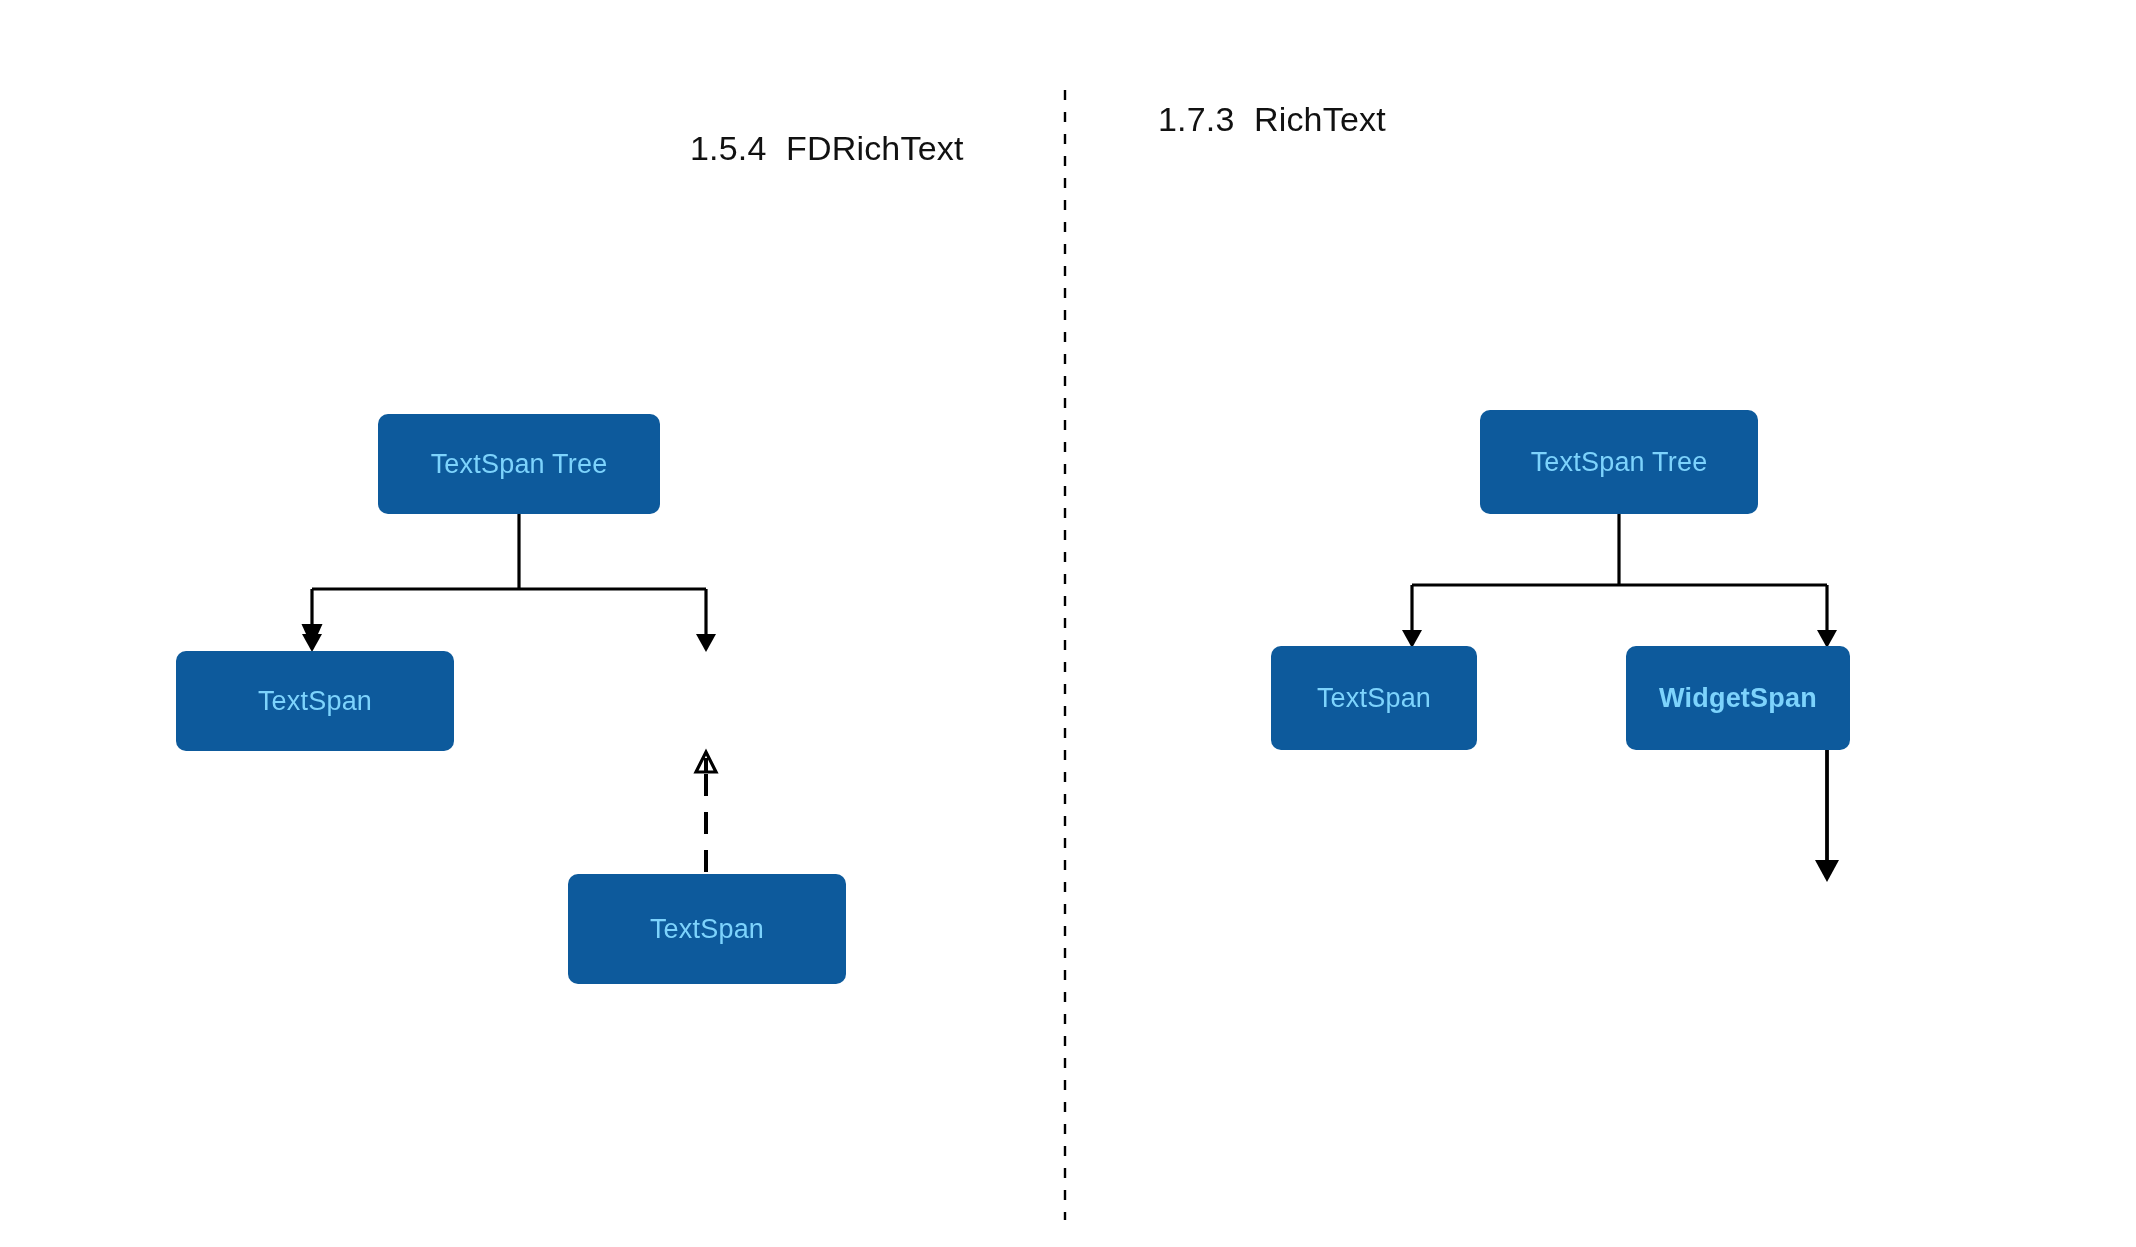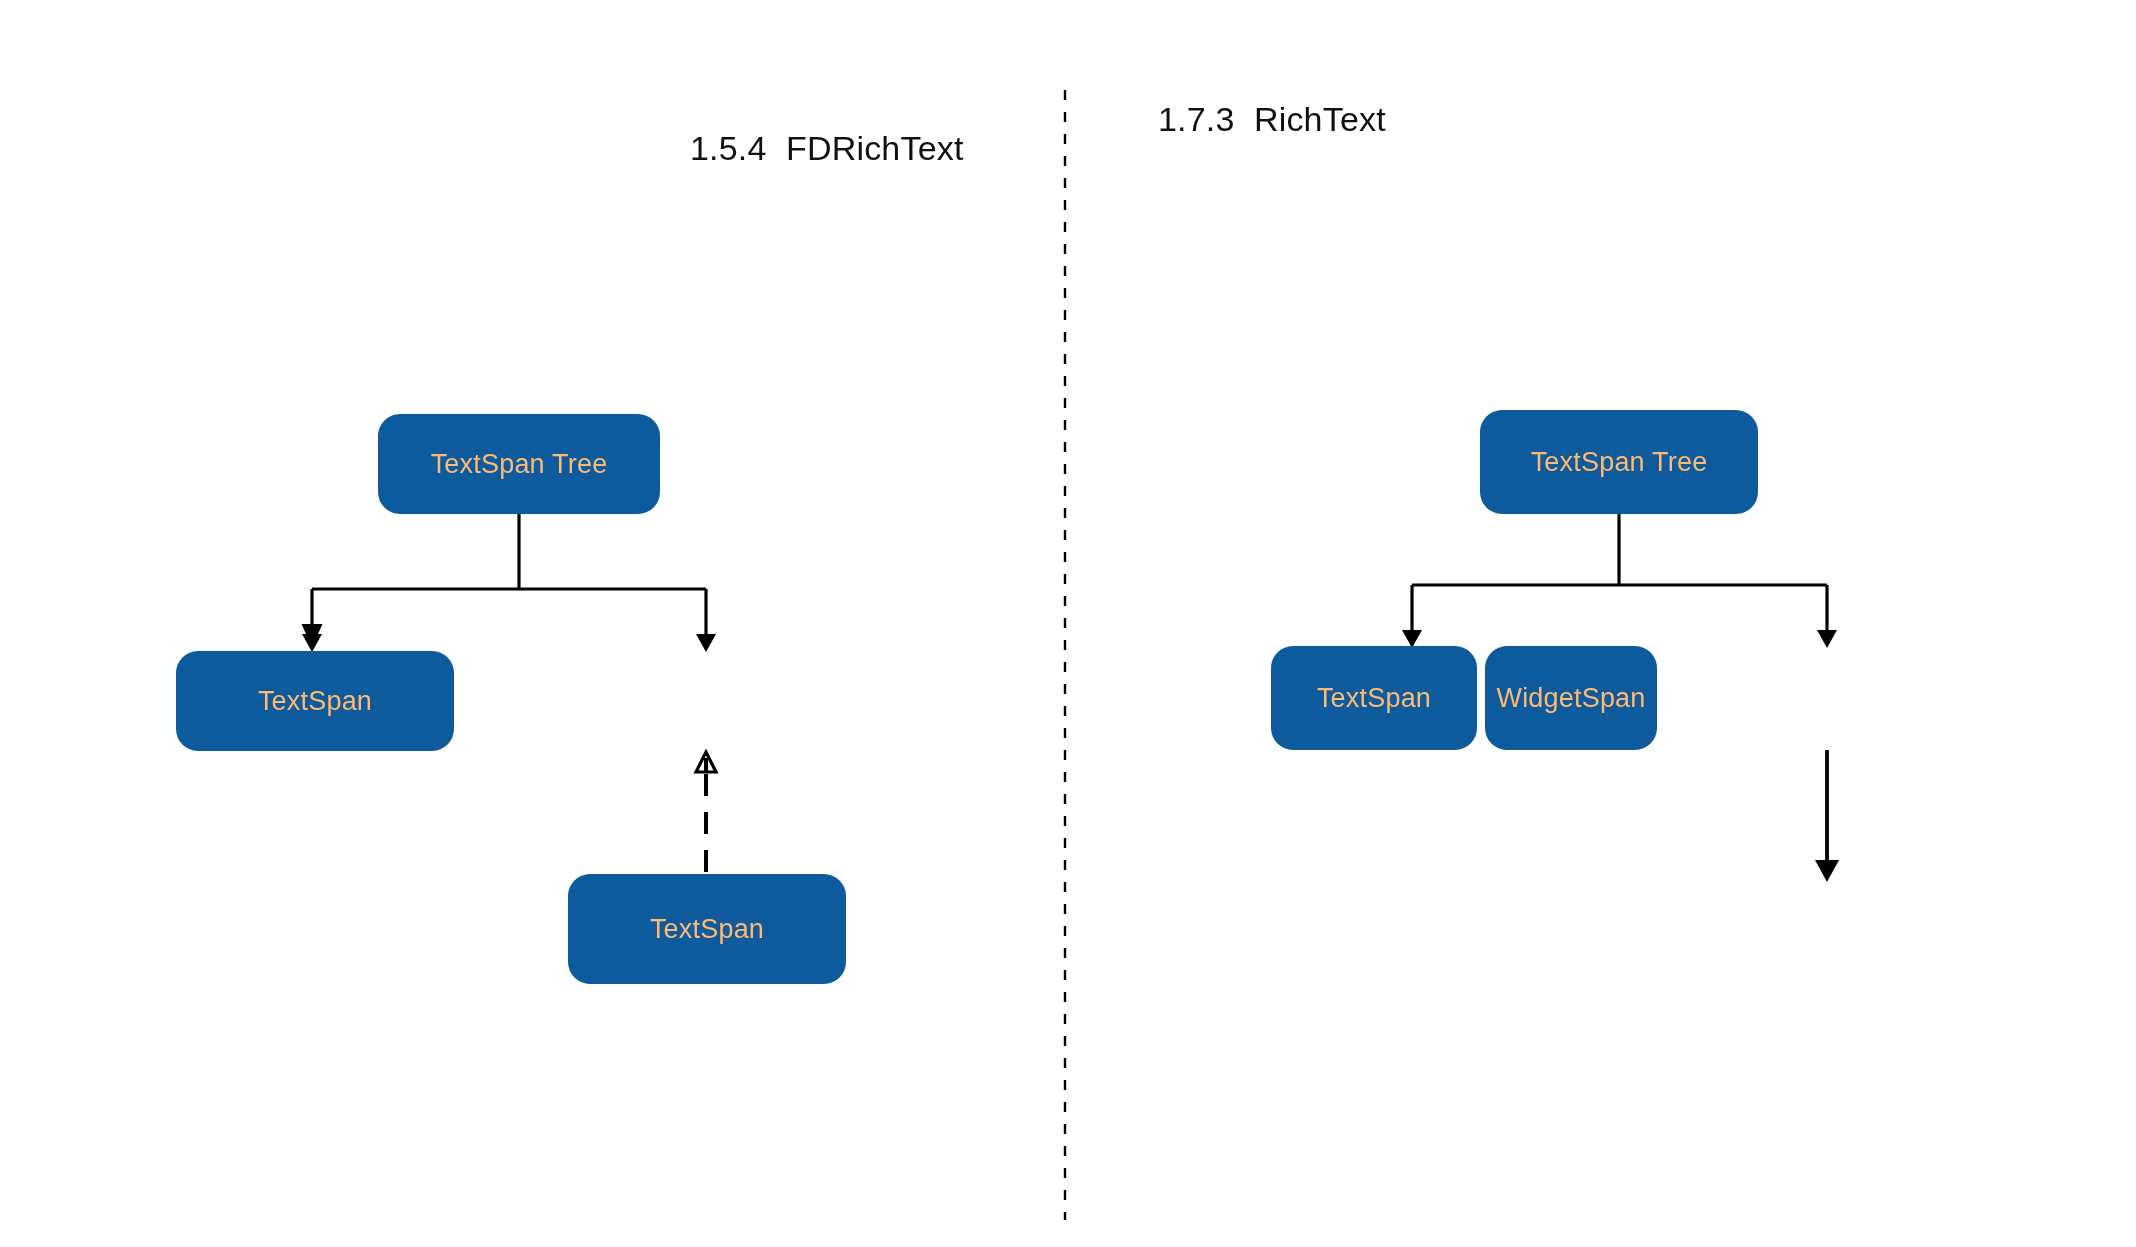--- a/index.html
+++ b/index.html
@@ -34,42 +34,42 @@
     font-family: "Liberation Sans", sans-serif;
     white-space: pre;
     letter-spacing: 0.2px;
   }
   #title-left  { left: 690px;  top: 100px; margin-top: 29px; }
   #title-right { left: 1158px; top: 100px; }
 
   .node {
     position: absolute;
     background: #0d5a9c;
-    border-radius: 22px;
-    color: #fdba74;
+    border-radius: 10px;
+    color: #7dd3fc;
     display: flex;
     align-items: center;
     justify-content: center;
     font-size: 27px;
     font-family: "Liberation Sans", sans-serif;
     letter-spacing: 0.2px;
     box-sizing: border-box;
     white-space: nowrap;
   }
 
   
   #node-l-root      { left: 378px;  top: 414px; width: 282px;  height: 100px; }
   #node-l-textspan  { left: 176px;  top: 651px; width: 278px;  height: 100px; }
   #node-l-imagespan { left: 568px;  top: 651px; width: 278px;  height: 100px; }
   #node-l-childtext { left: 568px;  top: 874px; width: 278px;  height: 110px; }
 
   
   #node-r-root      { left: 1480px; top: 410px; width: 278px;  height: 104px; }
   #node-r-textspan  { left: 1271px; top: 646px; width: 206px;  height: 104px; }
-  #node-r-widgetspan{ left: 1485px; top: 646px; width: 172px;  height: 104px; }
+  #node-r-widgetspan{ left: 1626px; top: 646px; width: 224px;  height: 104px; font-weight: bold; }
   #node-r-imagewid  { left: 1565px; top: 879px; width: 192px;  height: 110px; }
 </style>
 </head>
 <body>
 
 <div id="canvas">
 
   <svg class="svg-layer" viewBox="0 0 2136 1247" xmlns="http://www.w3.org/2000/svg">
     <defs>
       <marker id="arrow-down" viewBox="0 0 12 12" refX="6" refY="10" markerWidth="9" markerHeight="9" orient="auto-start-reverse">

